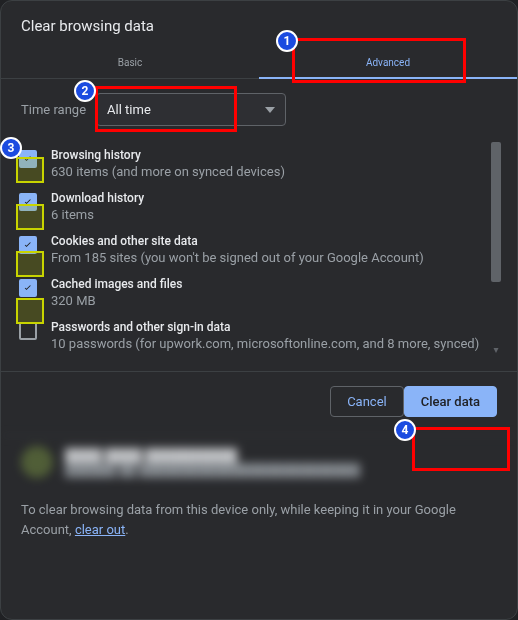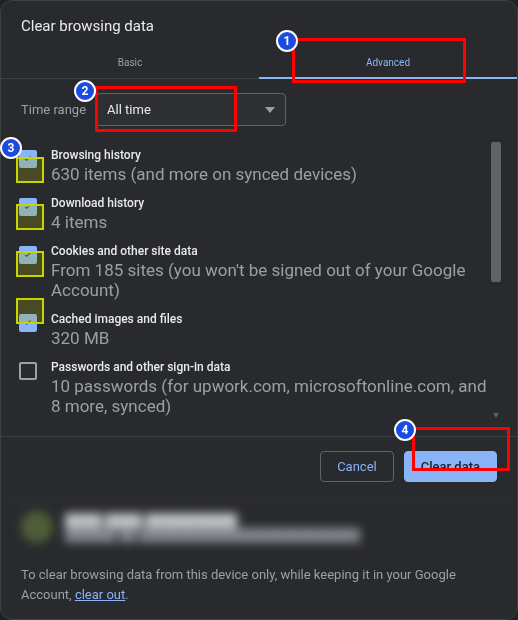--- a/index.html
+++ b/index.html
@@ -44,23 +44,23 @@
   .scrollbar-thumb { position:absolute; top:0; width:100%; height:140px; background:#5f6368; border-radius:2px; }
   .scrollbar-btn { position:absolute; bottom:0; width:100%; height:14px; color:#5f6368; text-align:center; font-size:10px; line-height:14px; }
   .item { display: flex; align-items: flex-start; gap: 14px; padding: 6px 4px; }
   .cbwrap { width: 18px; height: 18px; margin-top: 2px; display: flex; align-items:center; justify-content:center; border-radius:2px; flex-shrink:0; }
   .cb { width: 18px; height: 18px; border: 2px solid var(--text-muted); border-radius: 2px; display:flex; align-items:center; justify-content:center; background: transparent; cursor:pointer; }
   .cb.checked { background: var(--blue); border-color: var(--blue); }
   .cb.checked svg { display:block; }
   .cb svg { display:none; width:12px; height:12px; }
   .item-text { display:flex; flex-direction:column; }
   .item-title { color: var(--text); font-size: 12px; font-weight: 500; }
-  .item-sub { color: var(--text-muted); font-size: 17px; margin-top: 2px; }
+  .item-sub { color: var(--text-muted); font-size: 13px; margin-top: 2px; }
   .footer-buttons {
-    display: flex; justify-content: flex-end; gap: 10px; padding: 14px 20px 18px; border-top: 1px solid var(--border);
+    display: flex; justify-content: flex-end; padding: 14px 20px 18px; border-top: 1px solid var(--border);
     margin-top: 6px; position: relative;
   }
   .btn {
     padding: 7px 16px; border-radius: 4px; border: 1px solid #5f6368; background: transparent; color: var(--blue);
     font-size: 13px; cursor: pointer;
   }
   .btn.primary { background: var(--blue); color: #202124; border-color: var(--blue); font-weight:500; }
   .account {
     padding: 10px 20px 14px; border-top: 1px solid var(--border); display:flex; align-items:center; gap:12px;
     filter: blur(5px); opacity:0.8;
@@ -119,21 +119,21 @@
       <div class="item">
         <div class="cbwrap">
             <div class="cb checked">
               <svg viewBox="0 0 24 24">
                 <path fill="#202124" d="M9 16.2l-3.5-3.5 1.4-1.4L9 13.4l7.1-7.1 1.4 1.4z"></path>
               </svg>
             </div>
           </div>
         <div class="item-text">
           <span class="item-title">Download history</span>
-          <span class="item-sub">4 items</span>
+          <span class="item-sub">6 items</span>
         </div>
       </div>
       <div class="item">
         <div class="cbwrap">
             <div class="cb checked">
               <svg viewBox="0 0 24 24">
                 <path fill="#202124" d="M9 16.2l-3.5-3.5 1.4-1.4L9 13.4l7.1-7.1 1.4 1.4z"></path>
               </svg>
             </div>
           </div>

